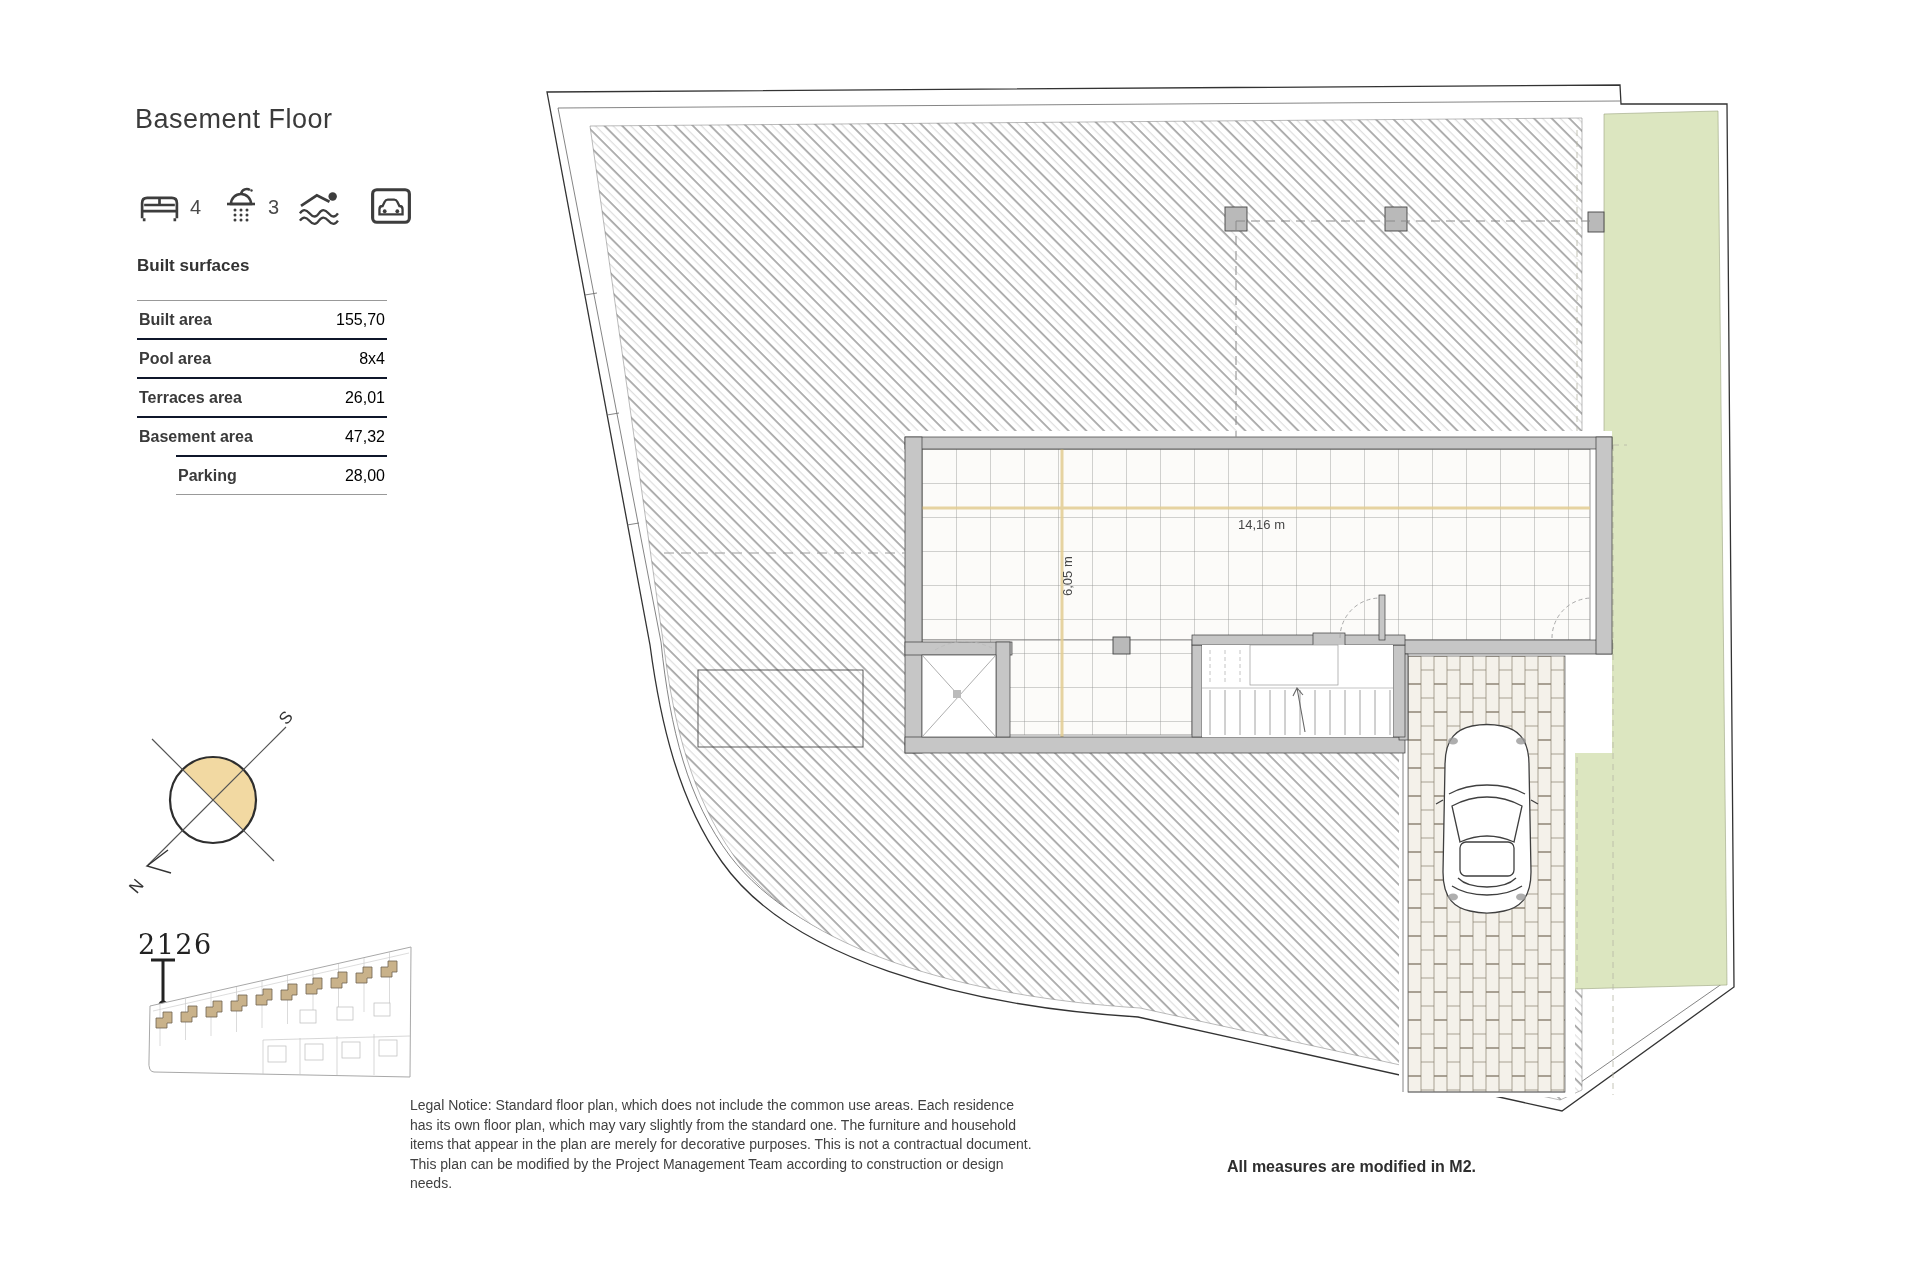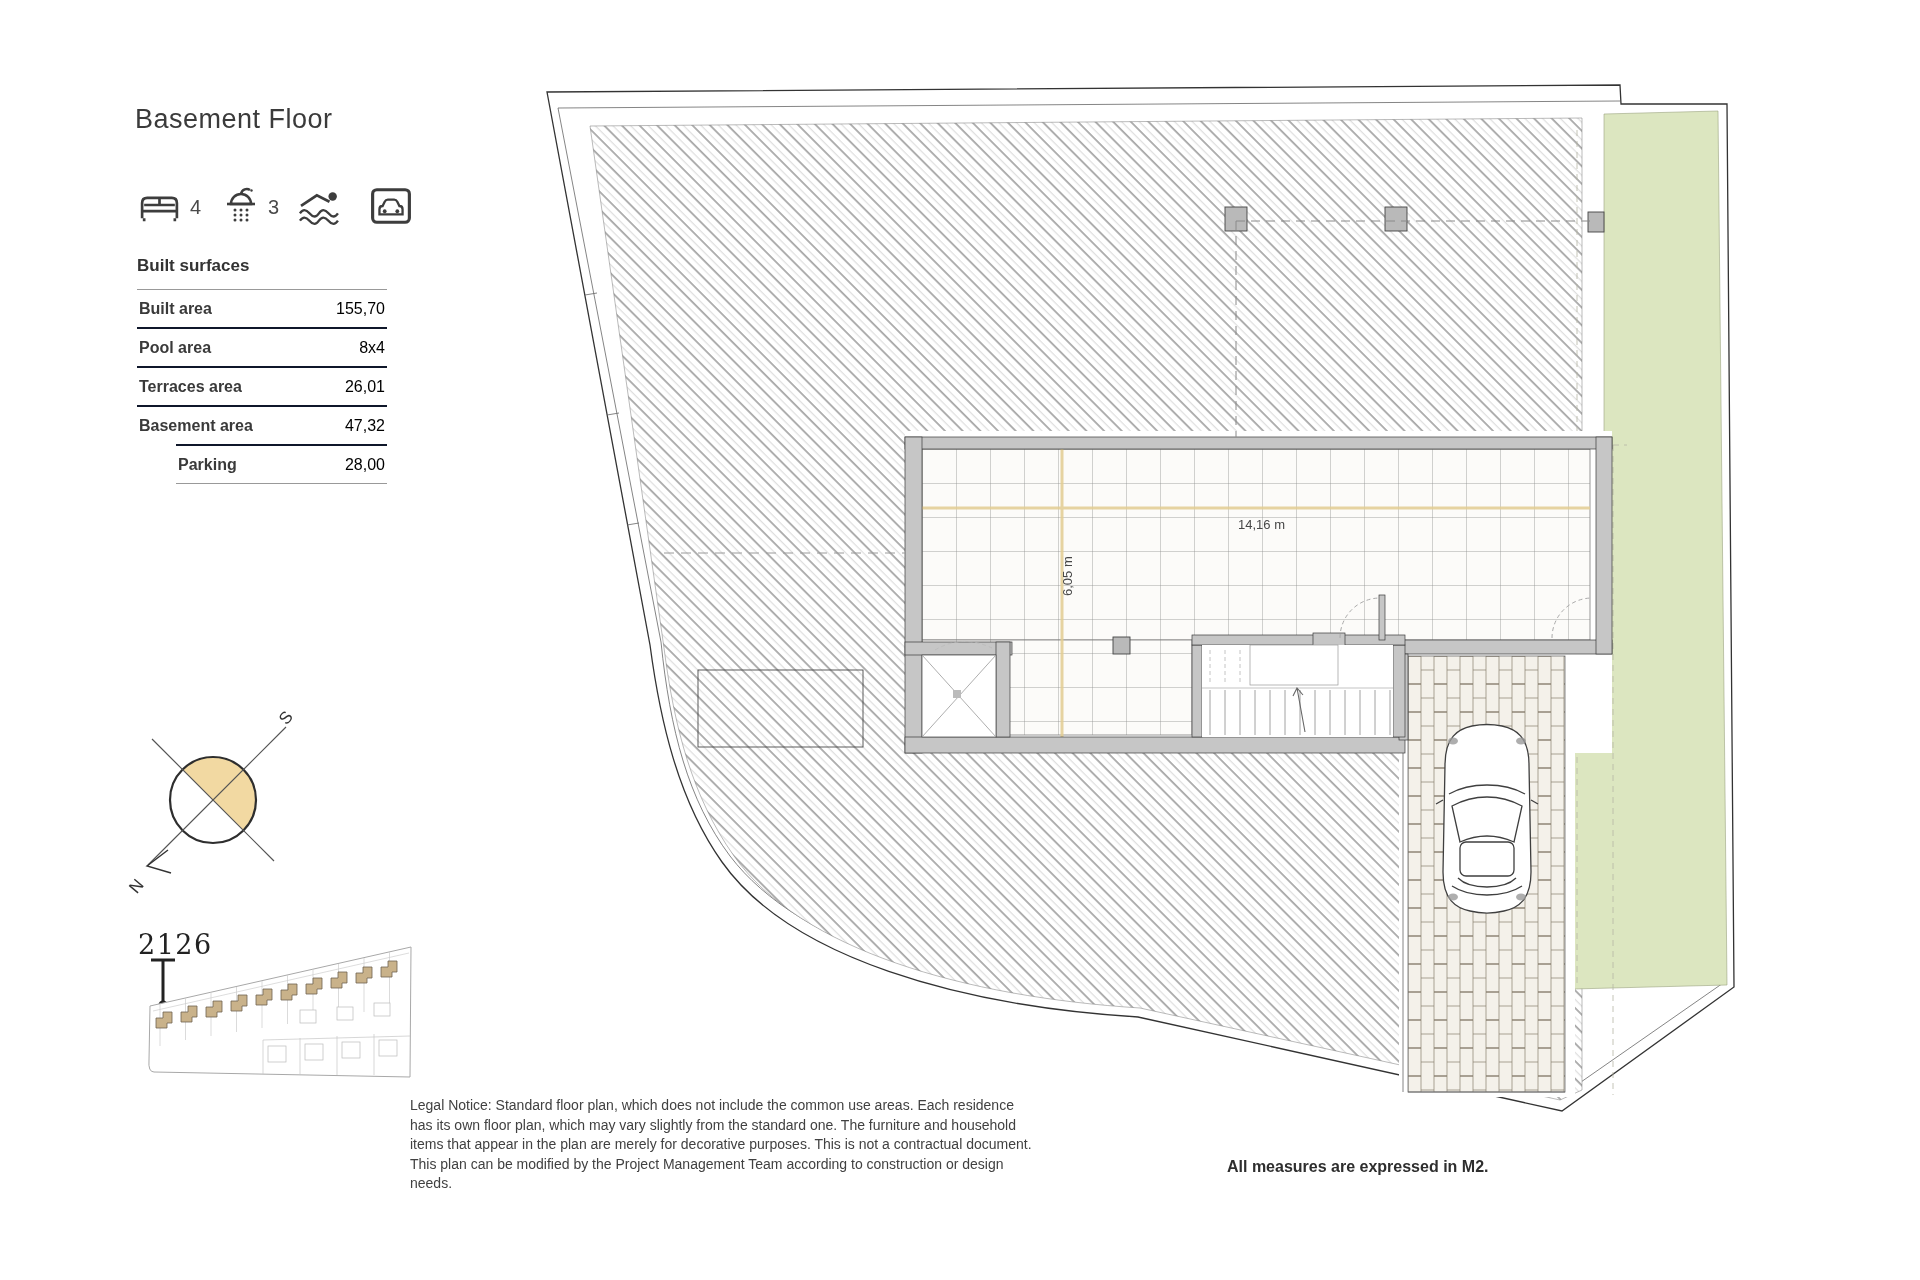--- a/index.html
+++ b/index.html
@@ -6,21 +6,21 @@
   body{width:1920px;height:1280px;position:relative;overflow:hidden;
        font-family:"Liberation Sans", sans-serif;color:#3c3c3c;}
   .abs{position:absolute;}
   #plan-svg{position:absolute;left:0;top:0;width:1920px;height:1280px;}
 
   .page-title{left:135px;top:104px;font-size:27px;letter-spacing:.5px;color:#3b3b3b;}
   .amenity-count{font-size:20px;color:#4a4a4a;}
   .icon svg{display:block;}
 
   .s-title{left:137px;top:256px;font-size:17px;font-weight:700;color:#333;}
-  .s-table{left:137px;top:289px;width:250px;text-align:center;}
+  .s-table{left:137px;top:300px;width:250px;text-align:center;}
   .s-row{display:flex;justify-content:space-between;align-items:center;height:37px;
          border-top:2px solid #0f172a;padding:0 2px;}
   .s-row:first-child{border-top:1.4px solid #999;}
   .s-row:last-child{border-bottom:1.4px solid #999;margin-left:39px;}
   .s-label{font-size:16px;font-weight:700;color:#3a3a3a;}
   .s-value{font-size:16px;color:#000000;}
 
   .legal{left:410px;top:1096px;width:622px;font-size:14px;line-height:19.5px;color:#414141;}
   .measures{left:1227px;top:1158px;font-size:16px;font-weight:600;color:#2e2e2e;}
 </style>
@@ -260,13 +260,13 @@
     <span class="s-label">Basement area</span>
     <span class="s-value">47,32</span>
   </div>
   <div class="s-row">
     <span class="s-label">Parking</span>
     <span class="s-value">28,00</span>
   </div>
 </div>
 
 <div class="abs legal">Legal Notice: Standard floor plan, which does not include the common use areas. Each residence has its own floor plan, which may vary slightly from the standard one. The furniture and household items that appear in the plan are merely for decorative purposes. This is not a contractual document. This plan can be modified by the Project Management Team according to construction or design needs.</div>
-<div class="abs measures">All measures are expressed in M2.</div>
+<div class="abs measures">All measures are modified in M2.</div>
 
 </body></html>

